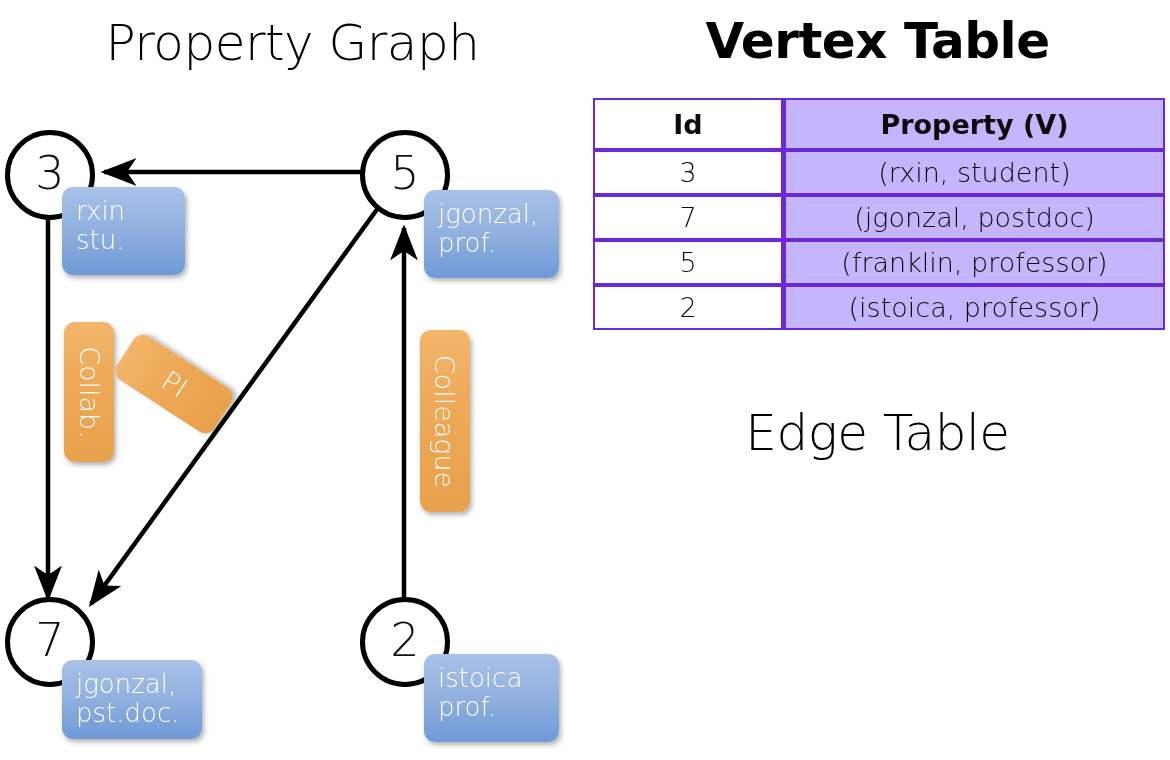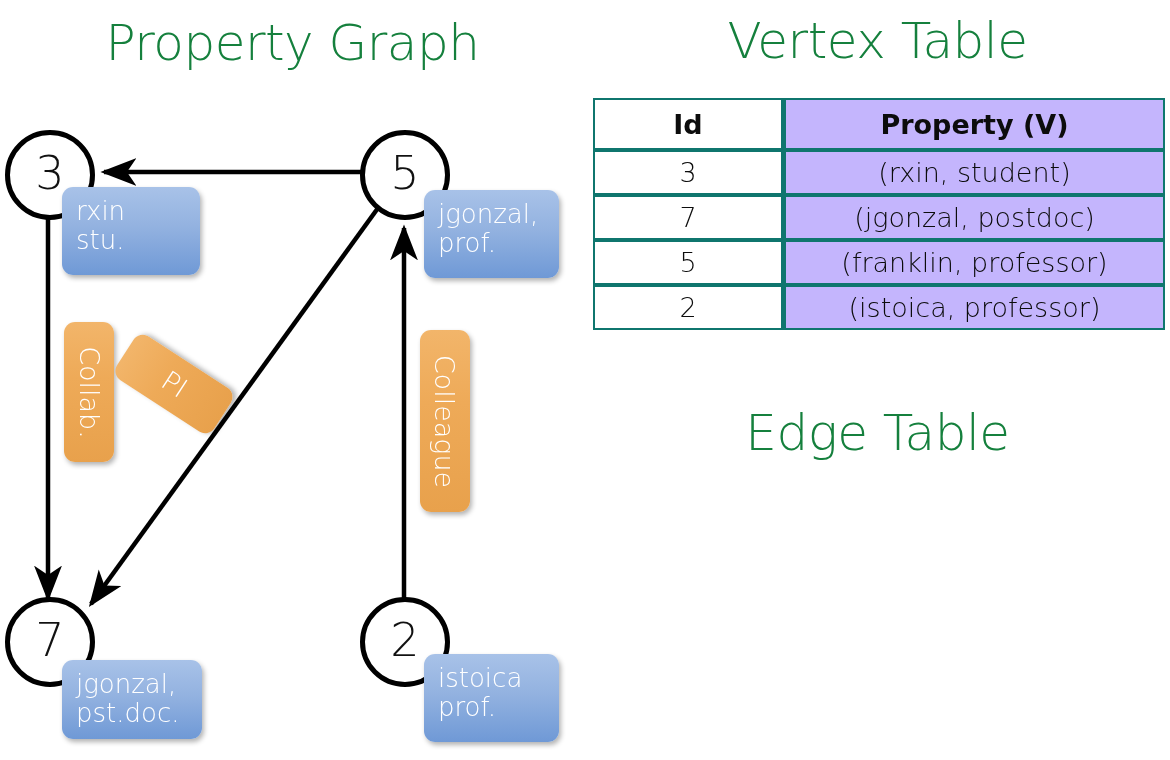--- a/index.html
+++ b/index.html
@@ -6,21 +6,21 @@
   body{width:1170px;height:760px;position:relative;overflow:hidden;
        font-family:"Liberation Sans","DejaVu Sans",sans-serif;color:#000;}
 
   
   .panel{position:absolute;}
 
   .title{
     position:absolute;
     font-family:"DejaVu Sans","Liberation Sans",sans-serif;
     font-weight:300;
-    color:#15803d;
+    color:#000000;
     white-space:nowrap;
     letter-spacing:-0.5px;
   }
 
   
   #graph{left:0;top:0;width:585px;height:760px;}
   #graph-title{left:0;width:585px;text-align:center;top:14px;font-size:50px;}
 
   #graph-svg{position:absolute;left:0;top:0;width:585px;height:760px;}
 
@@ -69,26 +69,26 @@
     box-sizing:border-box;
     white-space:nowrap;
   }
   .ebox.vert span{display:block;transform:rotate(90deg);}
   .ebox.tilt{transform:rotate(-57deg);}
   .ebox.tilt span{display:block;transform:rotate(90deg);}
 
   
   #vertex-panel{left:585px;top:0;width:585px;}
   #edge-panel{left:585px;top:392px;width:585px;}
-  #vertex-title{left:585px;width:585px;text-align:center;top:12px;font-size:50px;}
+  #vertex-title{left:585px;width:585px;text-align:center;top:12px;font-size:50px;font-weight:bold;}
   #edge-title{left:585px;width:585px;text-align:center;top:404px;font-size:50px;}
 
   table{border-collapse:separate;border-spacing:0;position:absolute;}
   table td,table th{
-    border:2px solid #0f766e;
+    border:2px solid #6d28d9;
     font-family:"DejaVu Sans","Liberation Sans",sans-serif;
     font-weight:300;
     font-size:27px;
     text-align:center;
     color:#0c0c0c;
     padding:0;
     height:45px;
     box-sizing:border-box;
   }
   table th{font-weight:bold;height:52px;}
@@ -135,21 +135,21 @@
   <div class="node" style="left:360px;top:130px;width:90px;height:90px;">
     <span>5</span>
   </div>
   <div class="node" style="left:5px;top:597px;width:90px;height:90px;">
     <span>7</span>
   </div>
   <div class="node" style="left:360px;top:597px;width:90px;height:90px;">
     <span>2</span>
   </div>
 
-  <div class="vbox" style="left:62px;top:187px;width:138px;height:88px;">rxin
+  <div class="vbox" style="left:62px;top:187px;width:123px;height:88px;">rxin
 stu.</div>
 
   <div class="vbox" style="left:424px;top:190px;width:135px;height:88px;">jgonzal,
 prof.</div>
 
   <div class="vbox" style="left:62px;top:660px;width:140px;height:79px;">jgonzal,
 pst.doc.</div>
 
   <div class="vbox" style="left:424px;top:654px;width:135px;height:88px;">istoica
 prof.</div>

